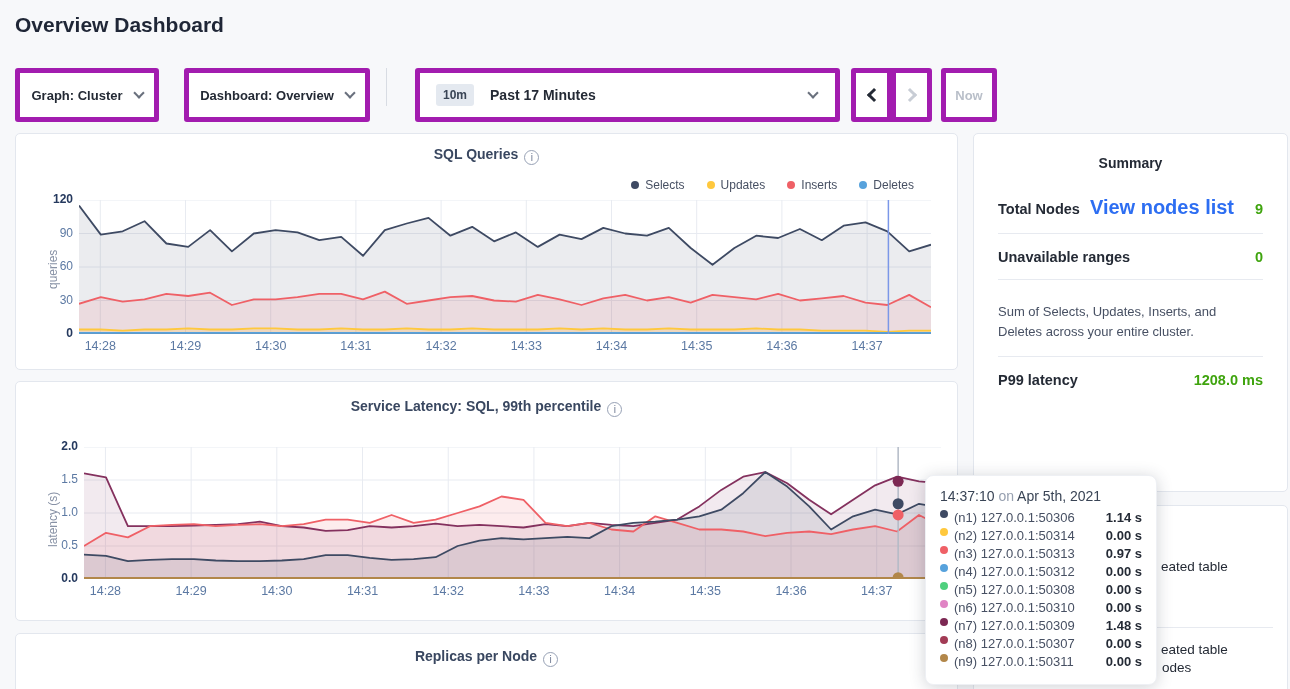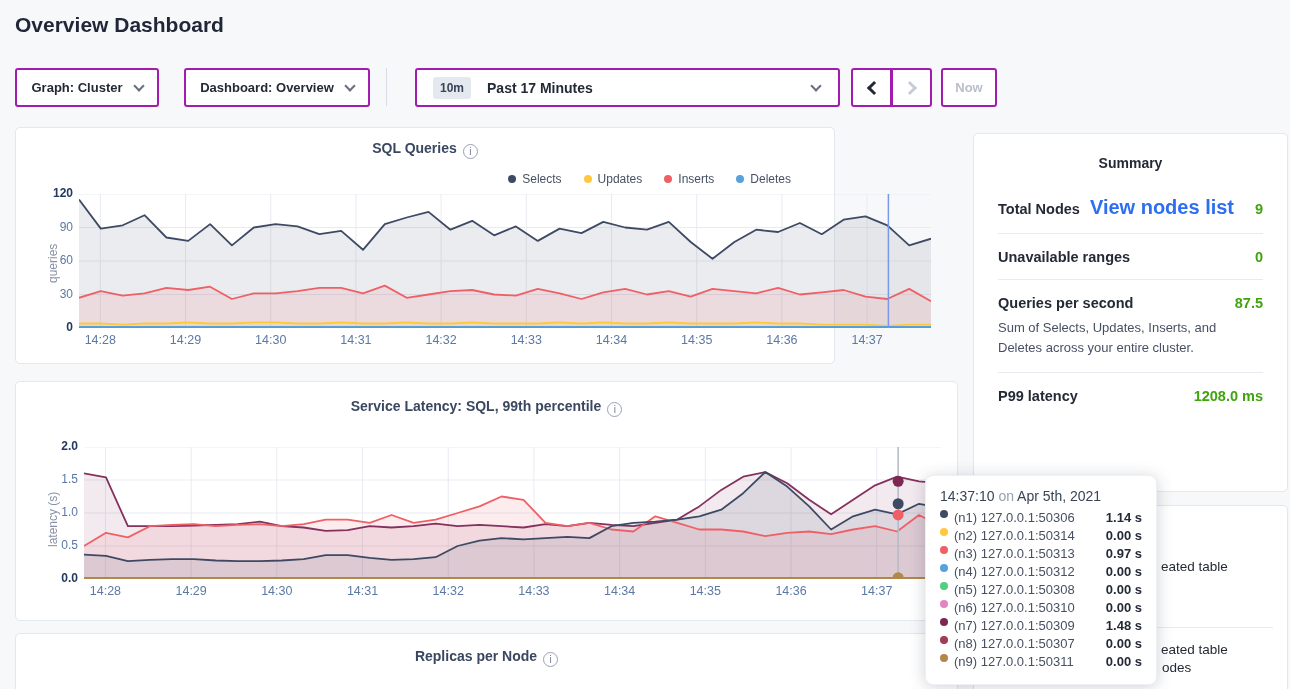--- a/index.html
+++ b/index.html
@@ -7,43 +7,43 @@
   body {
     font-family:"Liberation Sans", sans-serif;
     background:#f7f8fa;
     color:#242a35;
     position:relative;
   }
   .page-title { position:absolute; left:15px; top:13px; font-size:21px; font-weight:600; color:#1f2636; }
 
   
   .tb-btn {
-    position:absolute; top:68px; height:39px;
-    background:#fff; border:2px solid #a21caf; border-radius:3px;
+    position:absolute; top:68px; height:54px;
+    background:#fff; border:5px solid #a21caf; border-radius:3px;
     display:flex; align-items:center; justify-content:center;
     font-size:13px; font-weight:bold; color:#242a35; cursor:pointer;
   }
   .chev { display:inline-block; width:8px; height:8px; border-left:2px solid #69707d; border-bottom:2px solid #69707d; }
   .chev.down { transform:rotate(-45deg); margin-left:12px; margin-top:-4px; }
   .chev.left  { width:10px; height:10px; border-width:3px; border-color:#242a35; transform:rotate(45deg); margin-left:4px; }
   .chev.right { width:10px; height:10px; border-width:3px; border-color:#c8cdd5; transform:rotate(225deg); margin-right:4px; }
   .btn-graph { left:15px; width:144px; }
   .btn-dash  { left:184px; width:186px; }
   .tb-divider { position:absolute; left:386px; top:68px; width:1px; height:38px; background:#d8dce3; }
   .btn-time  { left:415px; width:425px; justify-content:flex-start; padding:0 16px; }
   .time-badge { background:#e4e9f0; color:#394455; font-size:12px; font-weight:bold; padding:4px 7px; border-radius:3px; }
   .time-label { margin-left:16px; font-size:14px; }
   .btn-time .chev.down { position:absolute; right:18px; }
   .btn-prev { left:851px; width:41px; border-radius:3px 0 0 3px; }
   .btn-next { left:891px; width:41px; border-radius:0 3px 3px 0; }
   .btn-now  { left:941px; width:56px; color:#b9bfc9; cursor:default; }
 
   
   .card { position:absolute; background:#fff; border:1px solid #e3e7ee; border-radius:5px; }
-  .card-sql  { left:15px; top:127px; width:820px; height:237px; }
+  .card-sql  { left:15px; top:133px; width:943px; height:237px; }
   .card-lat  { left:15px; top:381px; width:943px; height:240px; }
   .card-rep  { left:15px; top:633px; width:943px; height:70px; }
   .card-sum  { left:973px; top:133px; width:315px; height:359px; overflow:hidden; }
   .card-evt  { left:973px; top:505px; width:315px; height:200px; overflow:hidden; }
 
   .chart-title { position:absolute; top:12px; left:0; width:100%; text-align:center; font-size:14px; font-weight:bold; color:#394760; }
   .card-lat .chart-title { top:16px; }
   .card-rep .chart-title { top:14px; }
   .info {
     display:inline-block; width:15px; height:15px; line-height:13px; text-align:center;
@@ -263,24 +263,20 @@
         <span class="sum-value" style="color: rgb(63, 164, 14);">9</span>
       </div>
     </div>
     <div class="sum-section">
       <div class="sum-row">
         <span class="sum-label">Unavailable ranges</span>
         <span class="sum-value" style="color: rgb(63, 164, 14);">0</span>
       </div>
     </div>
     <div class="sum-section">
-      <div class="sum-row">
-        <span class="sum-label">Queries per second</span>
-        <span class="sum-value" style="color: rgb(63, 164, 14);">87.5</span>
-      </div>
       <div class="sum-desc">Sum of Selects, Updates, Inserts, and Deletes across your entire cluster.</div>
     </div>
     <div class="sum-section">
       <div class="sum-row">
         <span class="sum-label">P99 latency</span>
         <span class="sum-value" style="color: rgb(63, 164, 14);">1208.0 ms</span>
       </div>
     </div>
   </div>
 </div>

